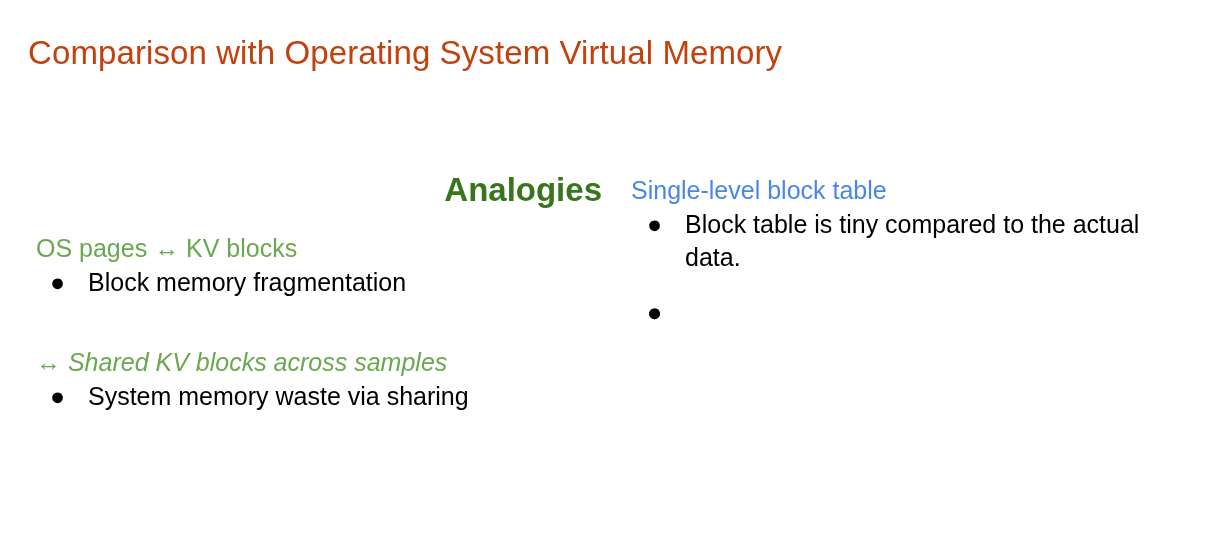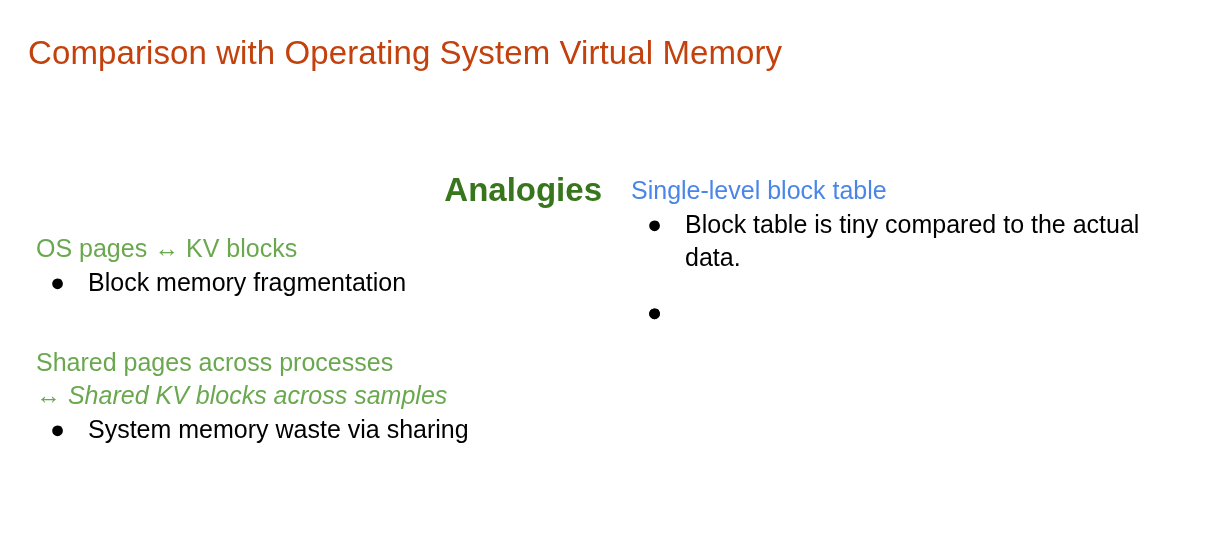--- a/index.html
+++ b/index.html
@@ -119,21 +119,20 @@
           <li class="bullet-item">
             <span class="bullet-marker">●</span>
             <span>Block memory fragmentation</span>
           </li>
         </ul>
       </div>
 
       <div class="group-gap-left"></div>
 
       <div class="group">
-        <div class="group-subheading" style="color: rgb(106, 168, 79);">Shared pages across processes</div>
         <div class="group-subheading" style="color: rgb(106, 168, 79); font-style: italic;">↔ Shared KV blocks across samples</div>
         <ul class="bullet-list">
           <li class="bullet-item">
             <span class="bullet-marker">●</span>
             <span>System memory waste via sharing</span>
           </li>
         </ul>
       </div>
 
     </div>

